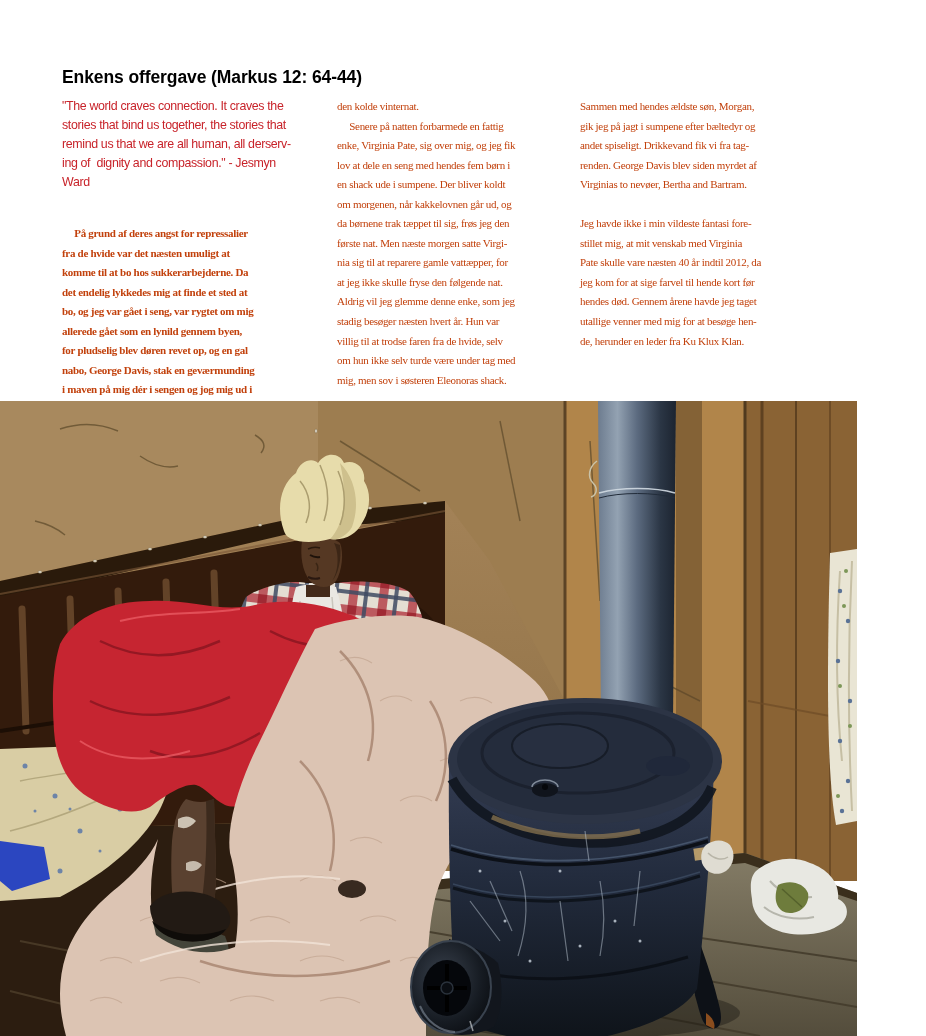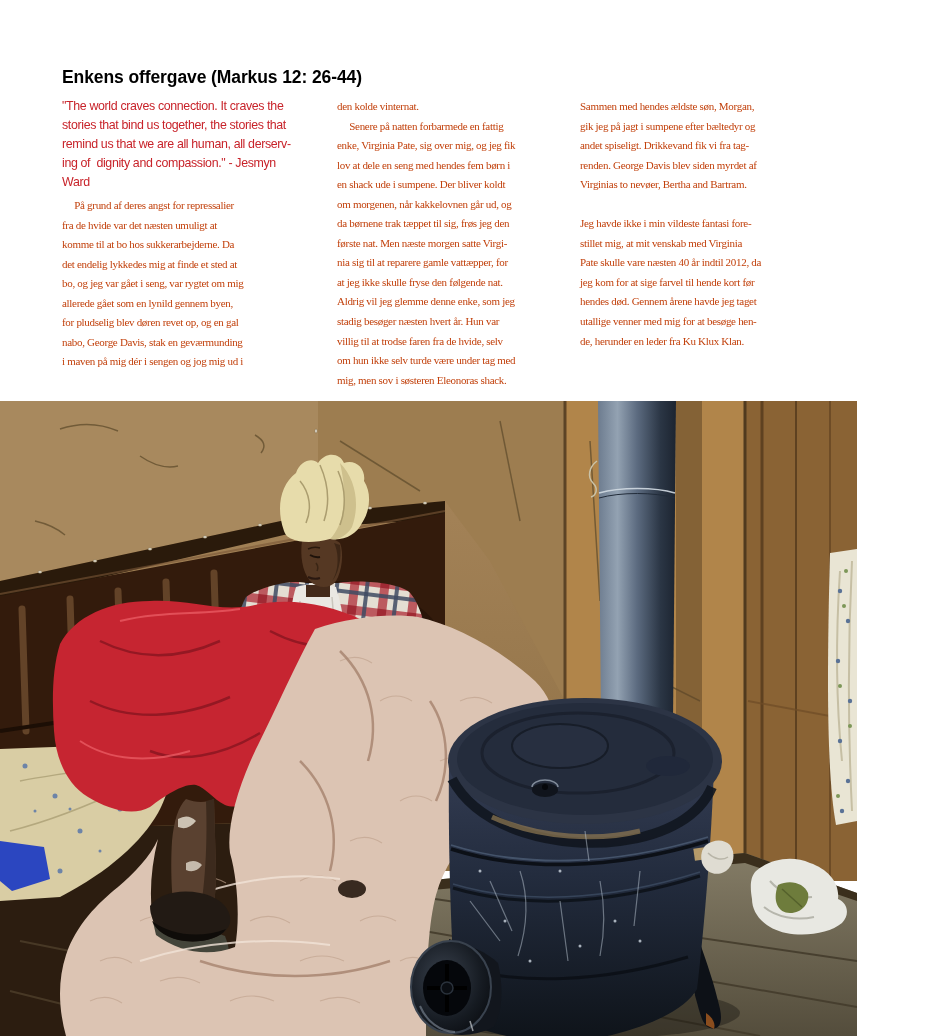--- a/index.html
+++ b/index.html
@@ -6,30 +6,30 @@
   .page{position:relative;width:926px;height:1036px;background:#ffffff;overflow:hidden;
         font-family:"Liberation Sans",sans-serif;}
   .title{position:absolute;left:62px;top:54px;font-family:"Liberation Sans",sans-serif;
          font-weight:700;font-size:17.5px;line-height:22px;color:#000;letter-spacing:-0.1px;}
   .col{position:absolute;top:97px;width:262px;}
   .col-1{left:62px}.col-2{left:337px}.col-3{left:580px}
   .quote{color:#c8232a;font-family:"Liberation Sans",sans-serif;font-size:12.4px;
          line-height:19px;letter-spacing:-0.35px;white-space:pre;}
   .bodytext{font-family:"Liberation Serif",serif;font-size:11px;line-height:19.55px;
             letter-spacing:-0.3px;color:#c2410c;white-space:pre;}
-  .col-1 .bodytext{margin-top:4px;}
+  .col-1 .bodytext{margin-top:32px;font-weight:bold;}
   figure.photo{position:absolute;left:0;top:401px;width:857px;height:635px;margin:0;padding:0;}
   figure.photo svg{display:block;}
 </style>
 </head>
 <body>
 
 <div class="page">
 
-  <h1 class="title">Enkens offergave (Markus 12: 26-44)</h1>
+  <h1 class="title">Enkens offergave (Markus 12: 64-44)</h1>
 
   <div class="col col-1">
     <div class="quote">"The world craves connection. It craves the
 stories that bind us together, the stories that
 remind us that we are all human, all derserv-
 ing of  dignity and compassion." - Jesmyn
 Ward</div>
     <div class="bodytext">     På grund af deres angst for repressalier
 fra de hvide var det næsten umuligt at
 komme til at bo hos sukkerarbejderne. Da

